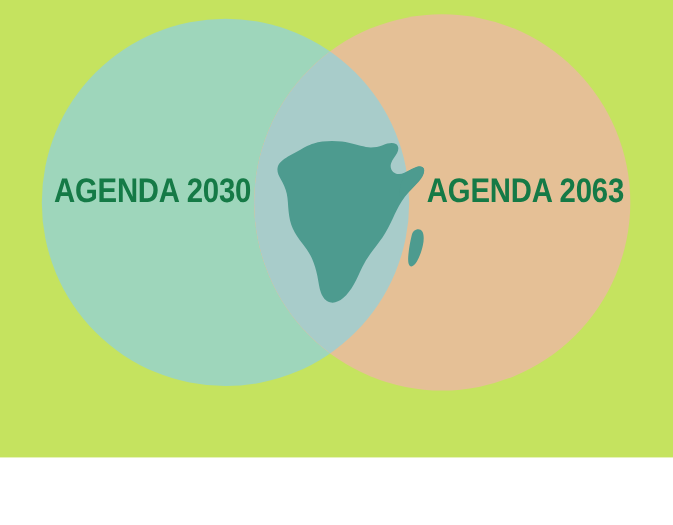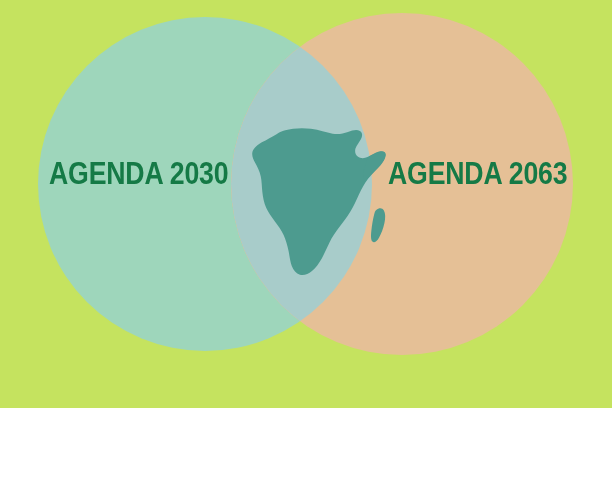--- a/index.html
+++ b/index.html
@@ -58,21 +58,21 @@
   }
   #label-right {
     left: 388px;
     top: 158px;
     transform-origin: left center;
   }
 </style>
 </head>
 <body>
 
-<div id="stage" style="width: 612px; height: 408px;">
+<div id="stage" style="width: 612px; height: 477px;">
 
   <div id="backdrop" style="background: rgb(197, 227, 95);"></div>
 
   <svg id="venn-svg" viewBox="0 0 612 416">
     <defs>
       <clipPath id="clip-left">
         <circle id="cl-c" cx="205" cy="184" r="167"></circle>
       </clipPath>
       <clipPath id="clip-right">
         <circle id="cr-c" cx="402" cy="184" r="171"></circle>

